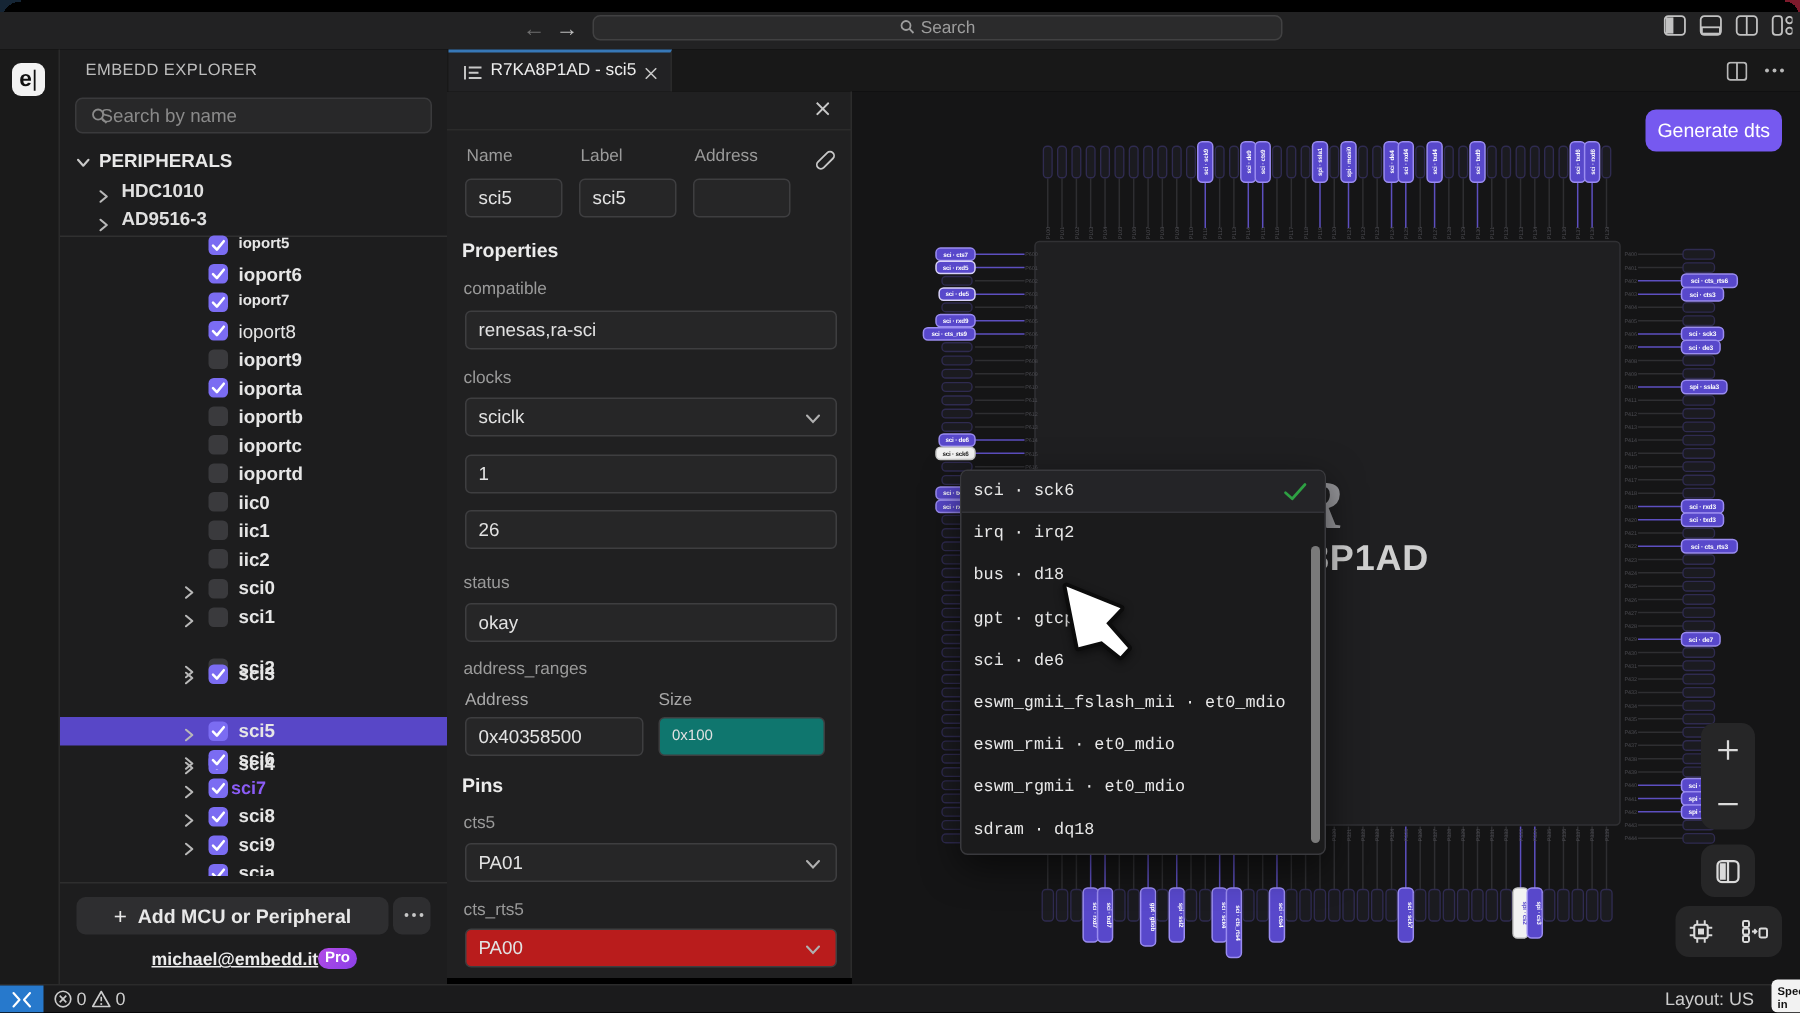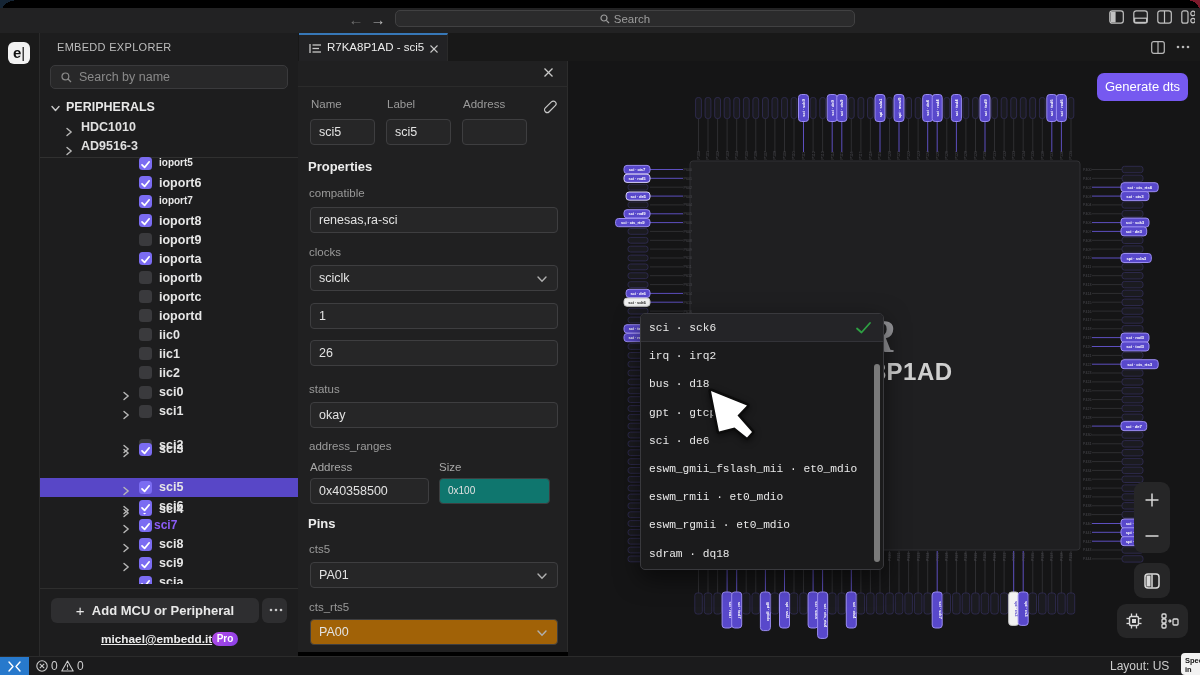--- a/index.html
+++ b/index.html
@@ -35,21 +35,21 @@
 <div class="abs" style="left:0;top:33px;width:40px;height:623px;background:#1a1a1a;border-right:1px solid #2a2a2a"></div>
 <div class="abs" style="left:8px;top:42px;width:22px;height:22px;background:#f2f2f2;border-radius:6px;color:#111;font-weight:bold;font-size:15px;text-align:center;line-height:21px">e<span style="font-weight:400">|</span></div>
 
 <div class="abs" style="left:40px;top:33px;width:258px;height:623px;background:#1d1d1e"></div>
 <div class="abs" style="left:57px;top:41px;font-size:11px;letter-spacing:0.3px;color:#bdbdbd">EMBEDD EXPLORER</div>
 <div class="abs" style="left:50px;top:65px;width:238px;height:24px;background:#282829;border:1px solid #3a3a3c;border-radius:5px">
   <svg width="11" height="11" viewBox="0 0 11 11" style="position:absolute;left:10px;top:6px">
       <circle cx="4.4" cy="4.4" r="3.4" fill="none" stroke="#8a8a8a" stroke-width="1.2"></circle>
       <line x1="7" y1="7" x2="10" y2="10" stroke="#8a8a8a" stroke-width="1.2"></line>
     </svg>
-  <div style="position:absolute;left:28px;top:4px;font-size:12.5px;color:#8a8a8a">Search by name</div>
+  <div style="position:absolute;left:16px;top:4px;font-size:12.5px;color:#8a8a8a">Search by name</div>
 </div>
 
 <div class="abs" style="left:40px;top:98px;width:258px;height:20px">
   <svg width="9" height="9" viewBox="0 0 9 9" style="position:absolute;left:11px;top:6px">
       <polyline points="1,2.5 4.5,6.5 8,2.5" fill="none" stroke="#c8c8c8" stroke-width="1.4" stroke-linecap="round" stroke-linejoin="round"></polyline>
     </svg>
   <div style="position:absolute;left:26px;top:2px;font-size:12.5px;font-weight:bold;color:#e8e8e8">PERIPHERALS</div>
 </div>
 <div class="abs" style="left:40px;top:118px;width:258px;height:20px">
   <div style="position:absolute;left:25px;top:5px;width:8px;height:10px"><svg width="8" height="10" viewBox="0 0 8 10">
@@ -82,21 +82,21 @@
       <div style="position:absolute;left:0;top:192.1px;width:258px;height:19px;">
         <div style="position:absolute;left:99px;top:3px;width:13px;height:13px;border-radius:3.5px;background:#7b6cf2"><svg width="13" height="13" viewBox="0 0 13 13">
             <polyline points="3,6.8 5.6,9.4 10.2,3.8" fill="none" stroke="#fff" stroke-width="1.7" stroke-linecap="round" stroke-linejoin="round"></polyline>
           </svg></div>
         <div style="position:absolute;left:119px;top:2.5px;font-size:10px;font-weight:600;color:#e6e6e6">ioport7</div>
       </div>
       <div style="position:absolute;left:0;top:211.1px;width:258px;height:19px;">
         <div style="position:absolute;left:99px;top:3px;width:13px;height:13px;border-radius:3.5px;background:#7b6cf2"><svg width="13" height="13" viewBox="0 0 13 13">
             <polyline points="3,6.8 5.6,9.4 10.2,3.8" fill="none" stroke="#fff" stroke-width="1.7" stroke-linecap="round" stroke-linejoin="round"></polyline>
           </svg></div>
-        <div style="position:absolute;left:119px;top:2.5px;font-size:12.5px;font-weight:700;color:#e6e6e6">ioport8</div>
+        <div style="position:absolute;left:119px;top:2.5px;font-size:12.5px;font-weight:400;color:#e6e6e6">ioport8</div>
       </div>
       <div style="position:absolute;left:0;top:230.2px;width:258px;height:19px;">
         <div style="position:absolute;left:99px;top:3px;width:13px;height:13px;border-radius:3.5px;background:#3a3a3d"></div>
         <div style="position:absolute;left:119px;top:2.5px;font-size:12.5px;font-weight:600;color:#e6e6e6">ioport9</div>
       </div>
       <div style="position:absolute;left:0;top:249.2px;width:258px;height:19px;">
         <div style="position:absolute;left:99px;top:3px;width:13px;height:13px;border-radius:3.5px;background:#7b6cf2"><svg width="13" height="13" viewBox="0 0 13 13">
             <polyline points="3,6.8 5.6,9.4 10.2,3.8" fill="none" stroke="#fff" stroke-width="1.7" stroke-linecap="round" stroke-linejoin="round"></polyline>
           </svg></div>
         <div style="position:absolute;left:119px;top:2.5px;font-size:12.5px;font-weight:600;color:#e6e6e6">ioporta</div>
@@ -292,21 +292,21 @@
 <div class="abs" style="left:310px;top:478px;width:119px;height:26px;background:#262627;border:1px solid #3e3e40;border-radius:4px;font-size:12.5px;color:#e2e2e2;line-height:24px;padding-left:8px">0x40358500</div>
 <div class="abs" style="left:439px;top:478px;width:111px;height:26px;background:#0f766e;border:1px solid #3e3e40;border-radius:4px;font-size:10px;color:#e2e2e2;line-height:24px;padding-left:8px">0x100</div>
 <div class="abs" style="left:308px;top:516px;font-size:13px;font-weight:bold;color:#ececec">Pins</div>
 <div class="abs" style="left:309px;top:543px;font-size:11.5px;color:#9a9a9a">cts5</div>
 <div class="abs" style="left:310px;top:562px;width:248px;height:26px;background:#262627;border:1px solid #3e3e40;border-radius:4px;font-size:12.5px;color:#e2e2e2;line-height:24px;padding-left:8px">PA01
   <svg width="10" height="7" viewBox="0 0 10 7" style="position:absolute;right:10px;top:10px">
       <polyline points="1,1 5,5.3 9,1" fill="none" stroke="#b0b0b0" stroke-width="1.4" stroke-linecap="round"></polyline>
     </svg>
 </div>
 <div class="abs" style="left:309px;top:601px;font-size:11.5px;color:#9a9a9a">cts_rts5</div>
-<div class="abs" style="left:310px;top:619px;width:248px;height:26px;background:#a16207;border:1px solid #3e3e40;border-radius:4px;font-size:12.5px;color:#e2e2e2;line-height:24px;padding-left:8px">PA00
+<div class="abs" style="left:310px;top:619px;width:248px;height:26px;background:#b91c1c;border:1px solid #3e3e40;border-radius:4px;font-size:12.5px;color:#e2e2e2;line-height:24px;padding-left:8px">PA00
   <svg width="10" height="7" viewBox="0 0 10 7" style="position:absolute;right:10px;top:10px">
       <polyline points="1,1 5,5.3 9,1" fill="none" stroke="#b0b0b0" stroke-width="1.4" stroke-linecap="round"></polyline>
     </svg>
 </div>
 
 <div class="abs" style="left:568px;top:61px;width:632px;height:595px;background:#151516;overflow:hidden">
 <svg width="632" height="595" viewBox="0 0 632 595" style="position:absolute;left:0;top:0">
       <rect x="122" y="100" width="390" height="389" rx="3" fill="#1f1f21" stroke="#313134" stroke-width="1"></rect>
       <line x1="82" y1="108.5" x2="115" y2="108.5" stroke="#5d4fc0" stroke-width="1"></line>
       <text x="115.5" y="109.9" font-size="3.6" fill="#4c4c52" font-family="Liberation Sans, sans-serif">P600</text>

